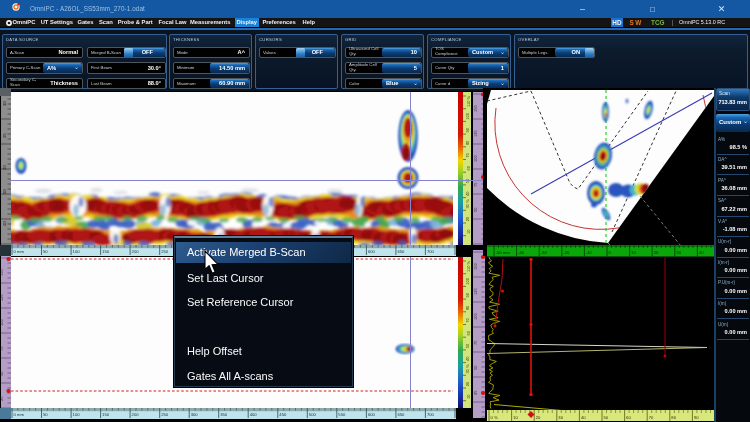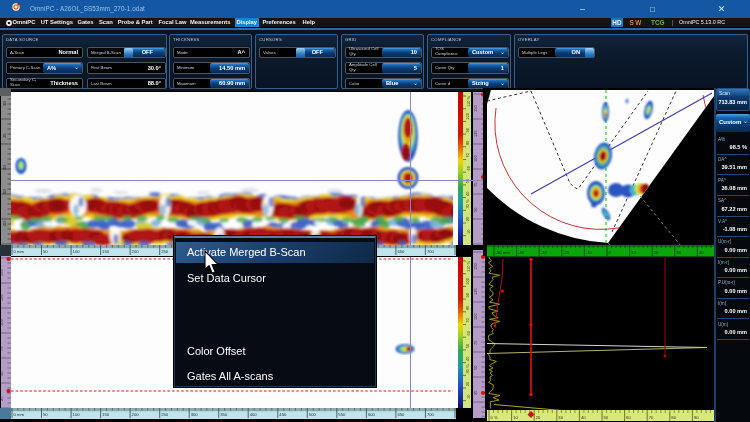--- a/index.html
+++ b/index.html
@@ -20,21 +20,21 @@
 .bluefill{position:absolute;top:0;bottom:0;background:linear-gradient(180deg,#55a4e0 0%,#1a6ab8 18%,#0b3c74 55%,#072a52 100%);border-radius:2px}
 .dv2{position:absolute;right:4px;top:0;height:100%;display:flex;align-items:center;font-weight:bold;color:#fff;font-size:5.7px}
 .chev{position:absolute;right:3px;top:-1px;height:100%;display:flex;align-items:center;color:#cfe4f8;font-size:6px}
 .knob{position:absolute;top:0.5px;width:9px;height:9.5px;background:linear-gradient(180deg,#9fd4f8,#2e7cc0 60%,#1a5a9a);border-radius:1.5px}
 .tgtext{position:absolute;right:12px;top:0;height:100%;display:flex;align-items:center;font-weight:bold;color:#fff;font-size:5.7px}
 
 .mlab{position:absolute;left:2px;font-size:4.6px;color:#8fb0cc;white-space:nowrap}
 .mval{position:absolute;right:3px;font-size:5.6px;font-weight:bold;color:#fff;white-space:nowrap}
 .msep{position:absolute;left:1px;right:1px;height:1px;background:#24486e}
 
-#cmenu{left:174px;top:235.5px;width:202px;height:151px;background:#070c14;border:1px solid #223a52;border-top:2px solid #56829e;box-shadow:0 0 0 1px #000;z-index:50}
+#cmenu{left:174px;top:235.5px;width:179px;height:151px;background:#070c14;border:1px solid #223a52;border-top:2px solid #56829e;box-shadow:0 0 0 1px #000;z-index:50}
 #cmenu .hl{position:absolute;left:1px;right:1px;top:4.8px;height:21px;background:linear-gradient(135deg,#2d5c8e 0%,#1a4070 45%,#0f2846 100%)}
 .mitem{position:absolute;left:12px;height:17px;line-height:17px;font-size:11px;color:#fafafa;white-space:nowrap}
 </style></head><body>
 
 <div class="abs" id="title">
   <svg width="8" height="8" viewBox="0 0 11 11" style="position:absolute;left:12px;top:2.5px">
       <circle cx="5.5" cy="5.5" r="5" fill="#f8f8f8"></circle>
       <circle cx="5.5" cy="5.5" r="3.8" fill="#e87818"></circle>
       <circle cx="5.5" cy="5.5" r="1.8" fill="#fff"></circle>
       <circle cx="8.8" cy="1.8" r="1.6" fill="#d81818"></circle>
@@ -1525,19 +1525,20 @@
     <div class="msep" style="top:230.2px"></div>
     <div class="mlab" style="top:233.5px">U(m)</div>
     <div class="mval" style="top:240.8px">0.00 mm</div>
     <div class="msep" style="top:250.8px"></div>
 </div>
 <div class="abs" style="left:714px;top:88px;width:1.5px;height:334px;background:#1c4064"></div>
 
 <div class="abs" id="cmenu">
   <div class="hl"></div>
   <div class="mitem" style="top:6.5px;color:#fff">Activate Merged B-Scan</div>
-  <div class="mitem" style="top:32.0px">Set Data Cursor</div>
-    <div class="mitem" style="top:105.5px">Color Offset</div>
+  <div class="mitem" style="top:32.0px">Set Last Cursor</div>
+    <div class="mitem" style="top:56.5px">Set Reference Cursor</div>
+    <div class="mitem" style="top:105.5px">Help Offset</div>
     <div class="mitem" style="top:130.0px">Gates All A-scans</div>
 </div>
 <svg width="17" height="26" viewBox="0 0 17 26" style="position:absolute;left:204px;top:250px;z-index:60">
 <path d="M1,1 L1,19.5 L5.1,15.8 L8.2,23.3 L11.2,22 L8.1,14.7 L13.7,14.2 Z" fill="#fff" stroke="#000" stroke-width="1.1"></path>
   </svg>
 
 </body></html>

